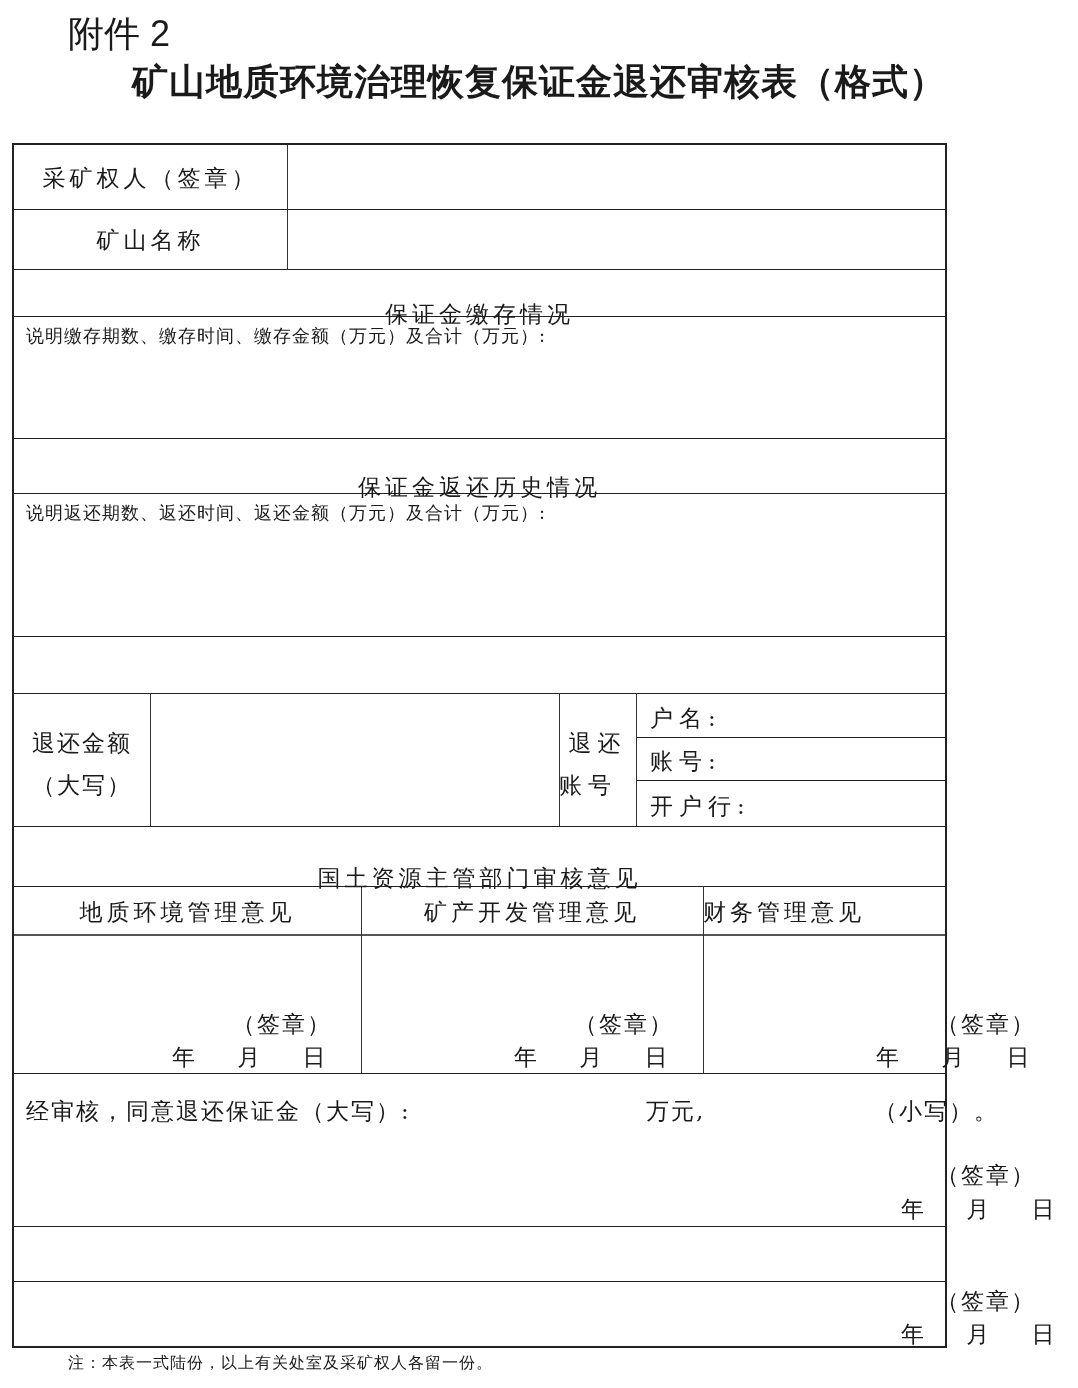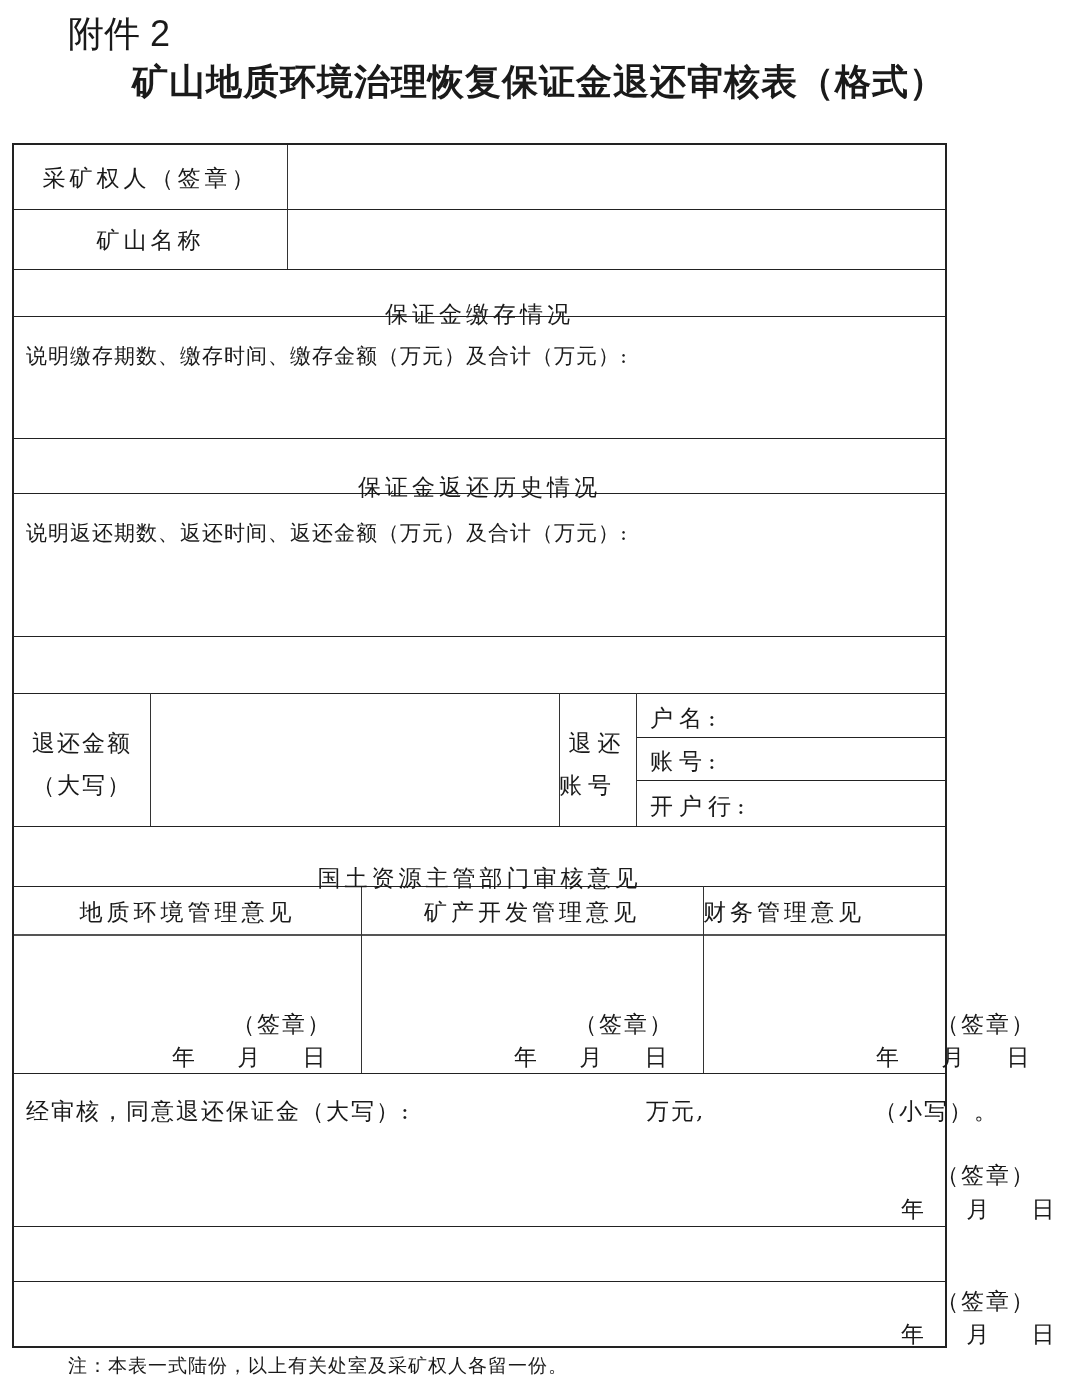--- a/index.html
+++ b/index.html
@@ -6,22 +6,22 @@
   body { width:1078px; height:1388px; position:relative; overflow:hidden;
          font-family:"DejaVu Serif","Liberation Serif",serif; color:#1a1a1a; }
   .attach { position:absolute; left:68px; top:10px; font-size:36px; font-family:Liberation Sans, sans-serif; }
   .title { position:absolute; left:0; width:1078px; top:58px; text-align:center; font-size:36px; font-weight:bold;
            font-family:"DejaVu Sans","Liberation Sans",sans-serif; letter-spacing:1px; }
   .form { position:absolute; left:12px; top:143px; width:935px; height:1205px; border:2px solid #222; box-sizing:border-box; }
   .hline { position:absolute; left:0; right:0; height:0; border-top:1.5px solid #222; }
   .vline { position:absolute; width:0; border-left:1.5px solid #333; }
   .lbl { position:absolute; font-size:23px; letter-spacing:4px; white-space:nowrap; }
   .center { text-align:center; left:0; right:0;margin-top:20px; }
-  .small { font-size:21px; letter-spacing:1px;margin-top:18px; }
-  .note { position:absolute; left:68px; top:1353px; font-size:19px; letter-spacing:1px; }
+  .small { font-size:18px; letter-spacing:1px; }
+  .note { position:absolute; left:68px; top:1353px; font-size:16px; letter-spacing:1px; }
   .field { position:absolute; background:transparent; }
 </style>
 </head>
 <body>
 
 <div class="attach">附件 2</div>
 <div class="title">矿山地质环境治理恢复保证金退还审核表（格式）</div>
 
 <div class="form">
 

